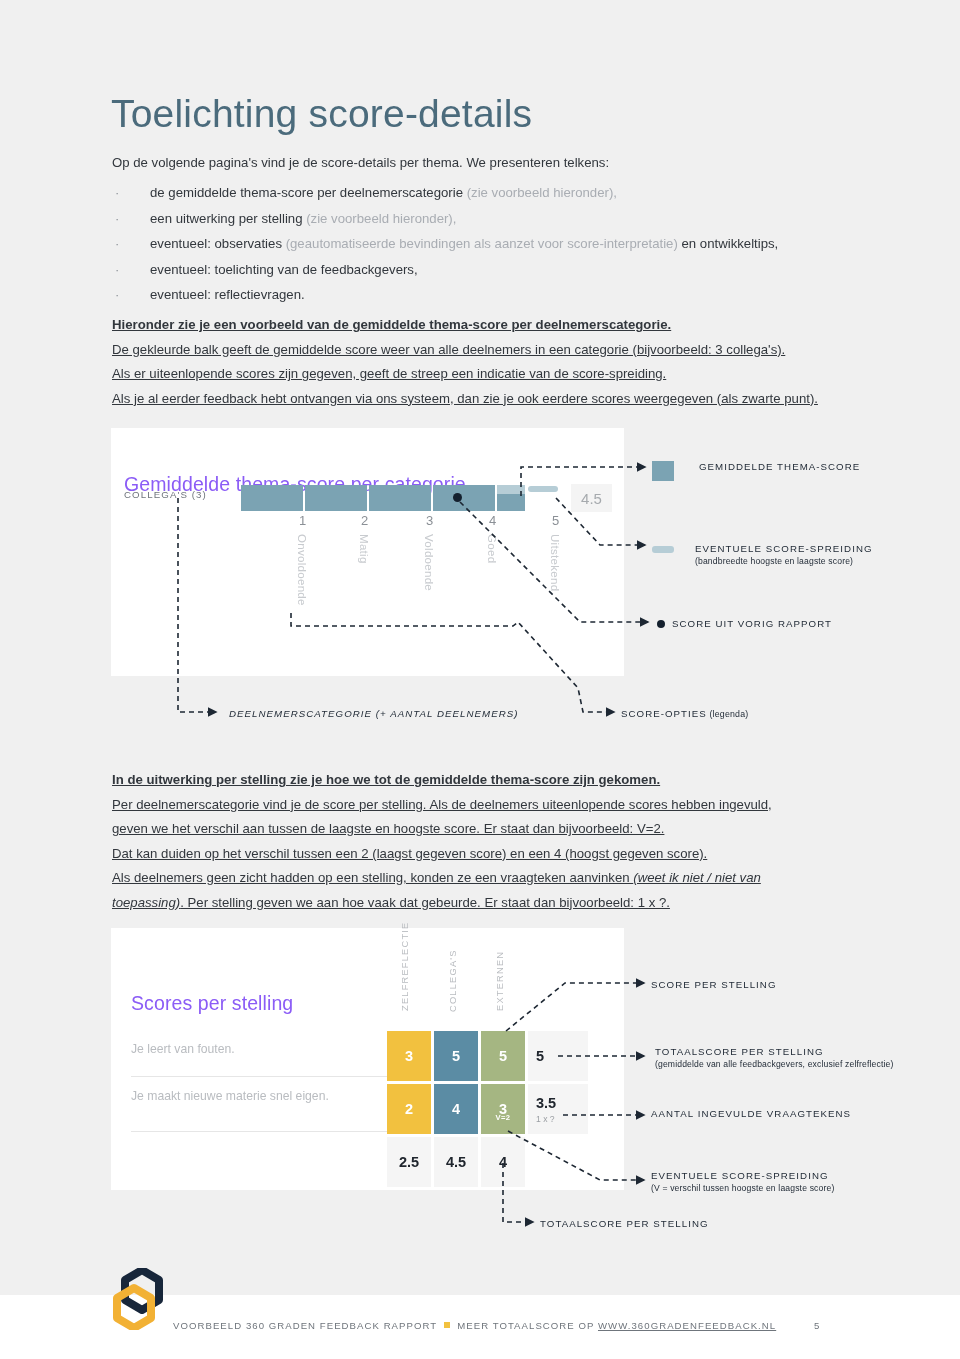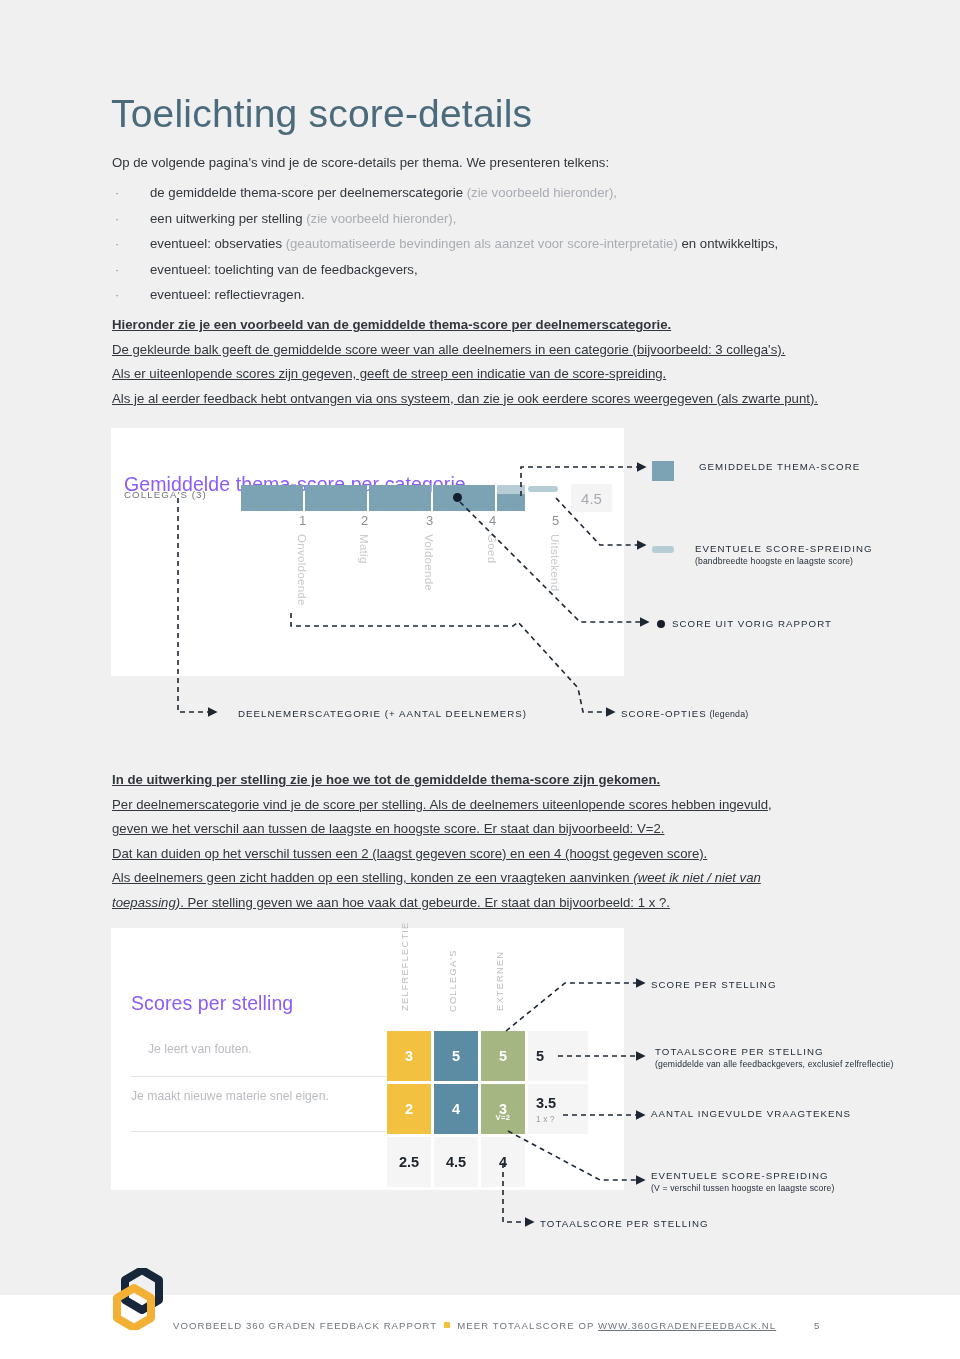--- a/index.html
+++ b/index.html
@@ -216,40 +216,40 @@
     </div>
   </div>
 
   <div class="legend-item" style="left:657px;top:618px;display:flex;align-items:flex-start;">
     <div class="sw-dot" style="margin-top:2px;"></div>
     <div style="margin-left:7px;">
       <div class="legend-title">SCORE UIT VORIG RAPPORT</div>
     </div>
   </div>
 
-  <div class="callout" style="left:238px;top:708px;">DEELNEMERSCATEGORIE  (+ AANTAL DEELNEMERS)</div>
+  <div class="callout" style="left:229px;top:708px;font-style:italic;">DEELNEMERSCATEGORIE  (+ AANTAL DEELNEMERS)</div>
   <div class="callout" style="left:621px;top:708px;"><span>SCORE-OPTIES</span><span class="small"> (legenda)</span></div>
 
   <div class="para" style="top:768px;">
     <p class="first">In de uitwerking per stelling zie je hoe we tot de gemiddelde thema-score zijn gekomen.</p>
     <p>Per deelnemerscategorie vind je de score per stelling. Als de deelnemers uiteenlopende scores hebben ingevuld,</p>
     <p>geven we het verschil aan tussen de laagste en hoogste score. Er staat dan bijvoorbeeld: V=2.</p>
     <p>Dat kan duiden op het verschil tussen een 2 (laagst gegeven score) en een 4 (hoogst gegeven score).</p>
     <p><span>Als deelnemers geen zicht hadden op een stelling, konden ze een vraagteken aanvinken </span><span class="it">(weet ik niet / niet van</span></p>
     <p><span class="it">toepassing)</span><span>. Per stelling geven we aan hoe vaak dat gebeurde. Er staat dan bijvoorbeeld: 1 x ?.</span></p>
   </div>
 
   <div class="panel" id="panel2"></div>
   <div class="panel-title" style="left:131px;top:962px;">Scores per stelling</div>
 
   <div class="colhead" style="left:400px;top:939px;height:72px;">ZELFREFLECTIE</div>
   <div class="colhead" style="left:448px;top:956px;height:56px;">COLLEGA'S</div>
   <div class="colhead" style="left:495px;top:957px;height:54px;">EXTERNEN</div>
 
-  <div class="stmt" style="left:148px;top:1042px;">Je leert van fouten.</div>
+  <div class="stmt" style="left:131px;top:1042px;">Je leert van fouten.</div>
   <div class="stmt-rule" style="left:131px;top:1076px;width:261px;"></div>
   <div class="stmt" style="left:131px;top:1089px;">Je maakt nieuwe materie snel eigen.</div>
   <div class="stmt-rule" style="left:131px;top:1131px;width:261px;"></div>
 
   <div class="cell y" style="left:387px;top:1031px;">
       <span>3</span>
     </div>
   <div class="cell bl" style="left:434px;top:1031px;">
       <span>5</span>
     </div>

